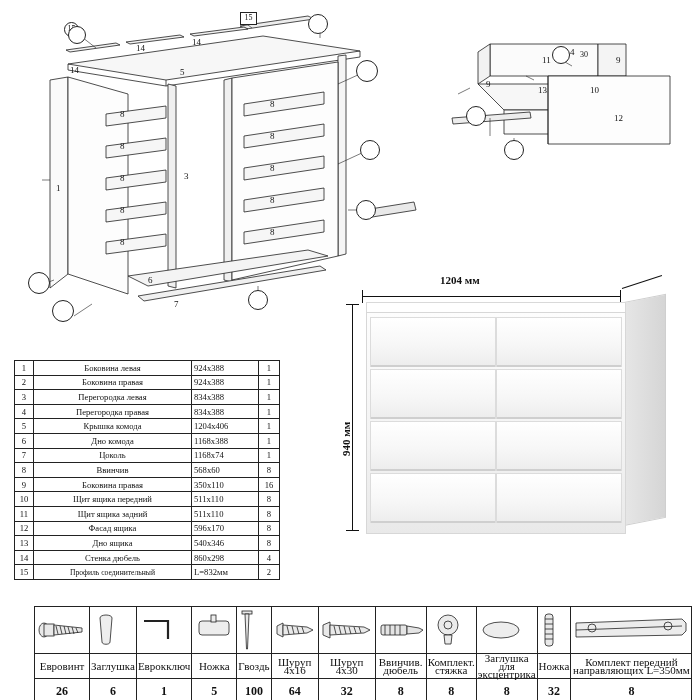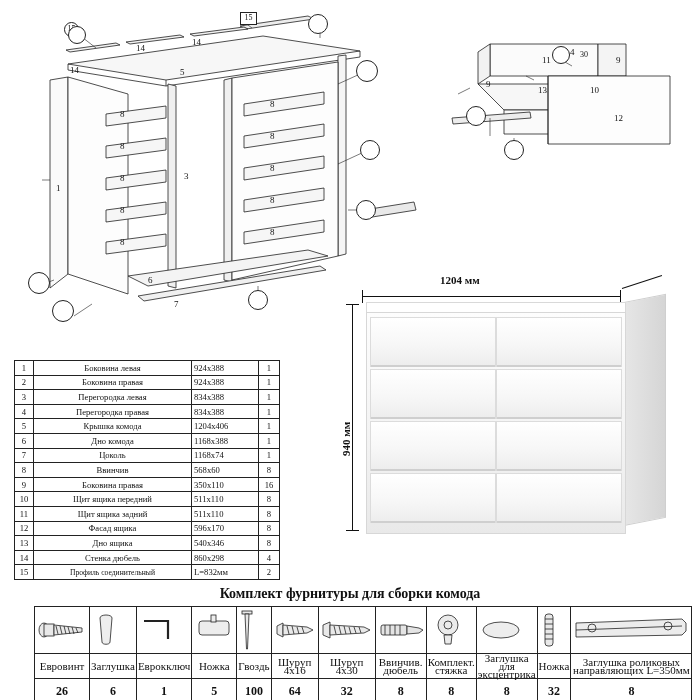--- a/index.html
+++ b/index.html
@@ -355,21 +355,20 @@
         <div class="drawer" style="left:3px;top:56px;"></div>
         <div class="drawer" style="left:129px;top:56px;"></div>
         <div class="drawer" style="left:3px;top:108px;"></div>
         <div class="drawer" style="left:129px;top:108px;"></div>
         <div class="drawer" style="left:3px;top:160px;"></div>
         <div class="drawer" style="left:129px;top:160px;"></div>
       </div>
     </div>
   </div>
 
-  <div id="kitTitle">Комплект фурнитуры для сборки комода</div>
 
   <table id="kit">
     <tbody>
       <tr class="icons">
         <td style="width:58px">
           <svg width="52" height="40" viewBox="0 0 52 40">
               <g stroke="#222" fill="#e9e9e9" stroke-width="0.8">
             <ellipse cx="8" cy="20" rx="5" ry="7"></ellipse>
                 <rect x="8" y="14" width="10" height="12"></rect>
             <path d="M18,15 L46,18 L46,22 L18,25 Z"></path>
@@ -479,21 +478,21 @@
 4х16</td>
         <td style="white-space:pre-line">Шуруп
 4х30</td>
         <td style="white-space:pre-line">Ввинчив.
 дюбель</td>
         <td style="white-space:pre-line">Комплект.
 стяжка</td>
         <td style="white-space:pre-line">Заглушка для
 эксцентрика</td>
         <td>Ножка</td>
-        <td style="white-space:pre-line">Заглушка роликовых
+        <td style="white-space:pre-line">Комплект передний
 направляющих L=350мм</td>
       </tr>
       <tr class="qty">
         <td>26</td>
         <td>6</td>
         <td>1</td>
         <td>5</td>
         <td>100</td>
         <td>64</td>
         <td>32</td>

